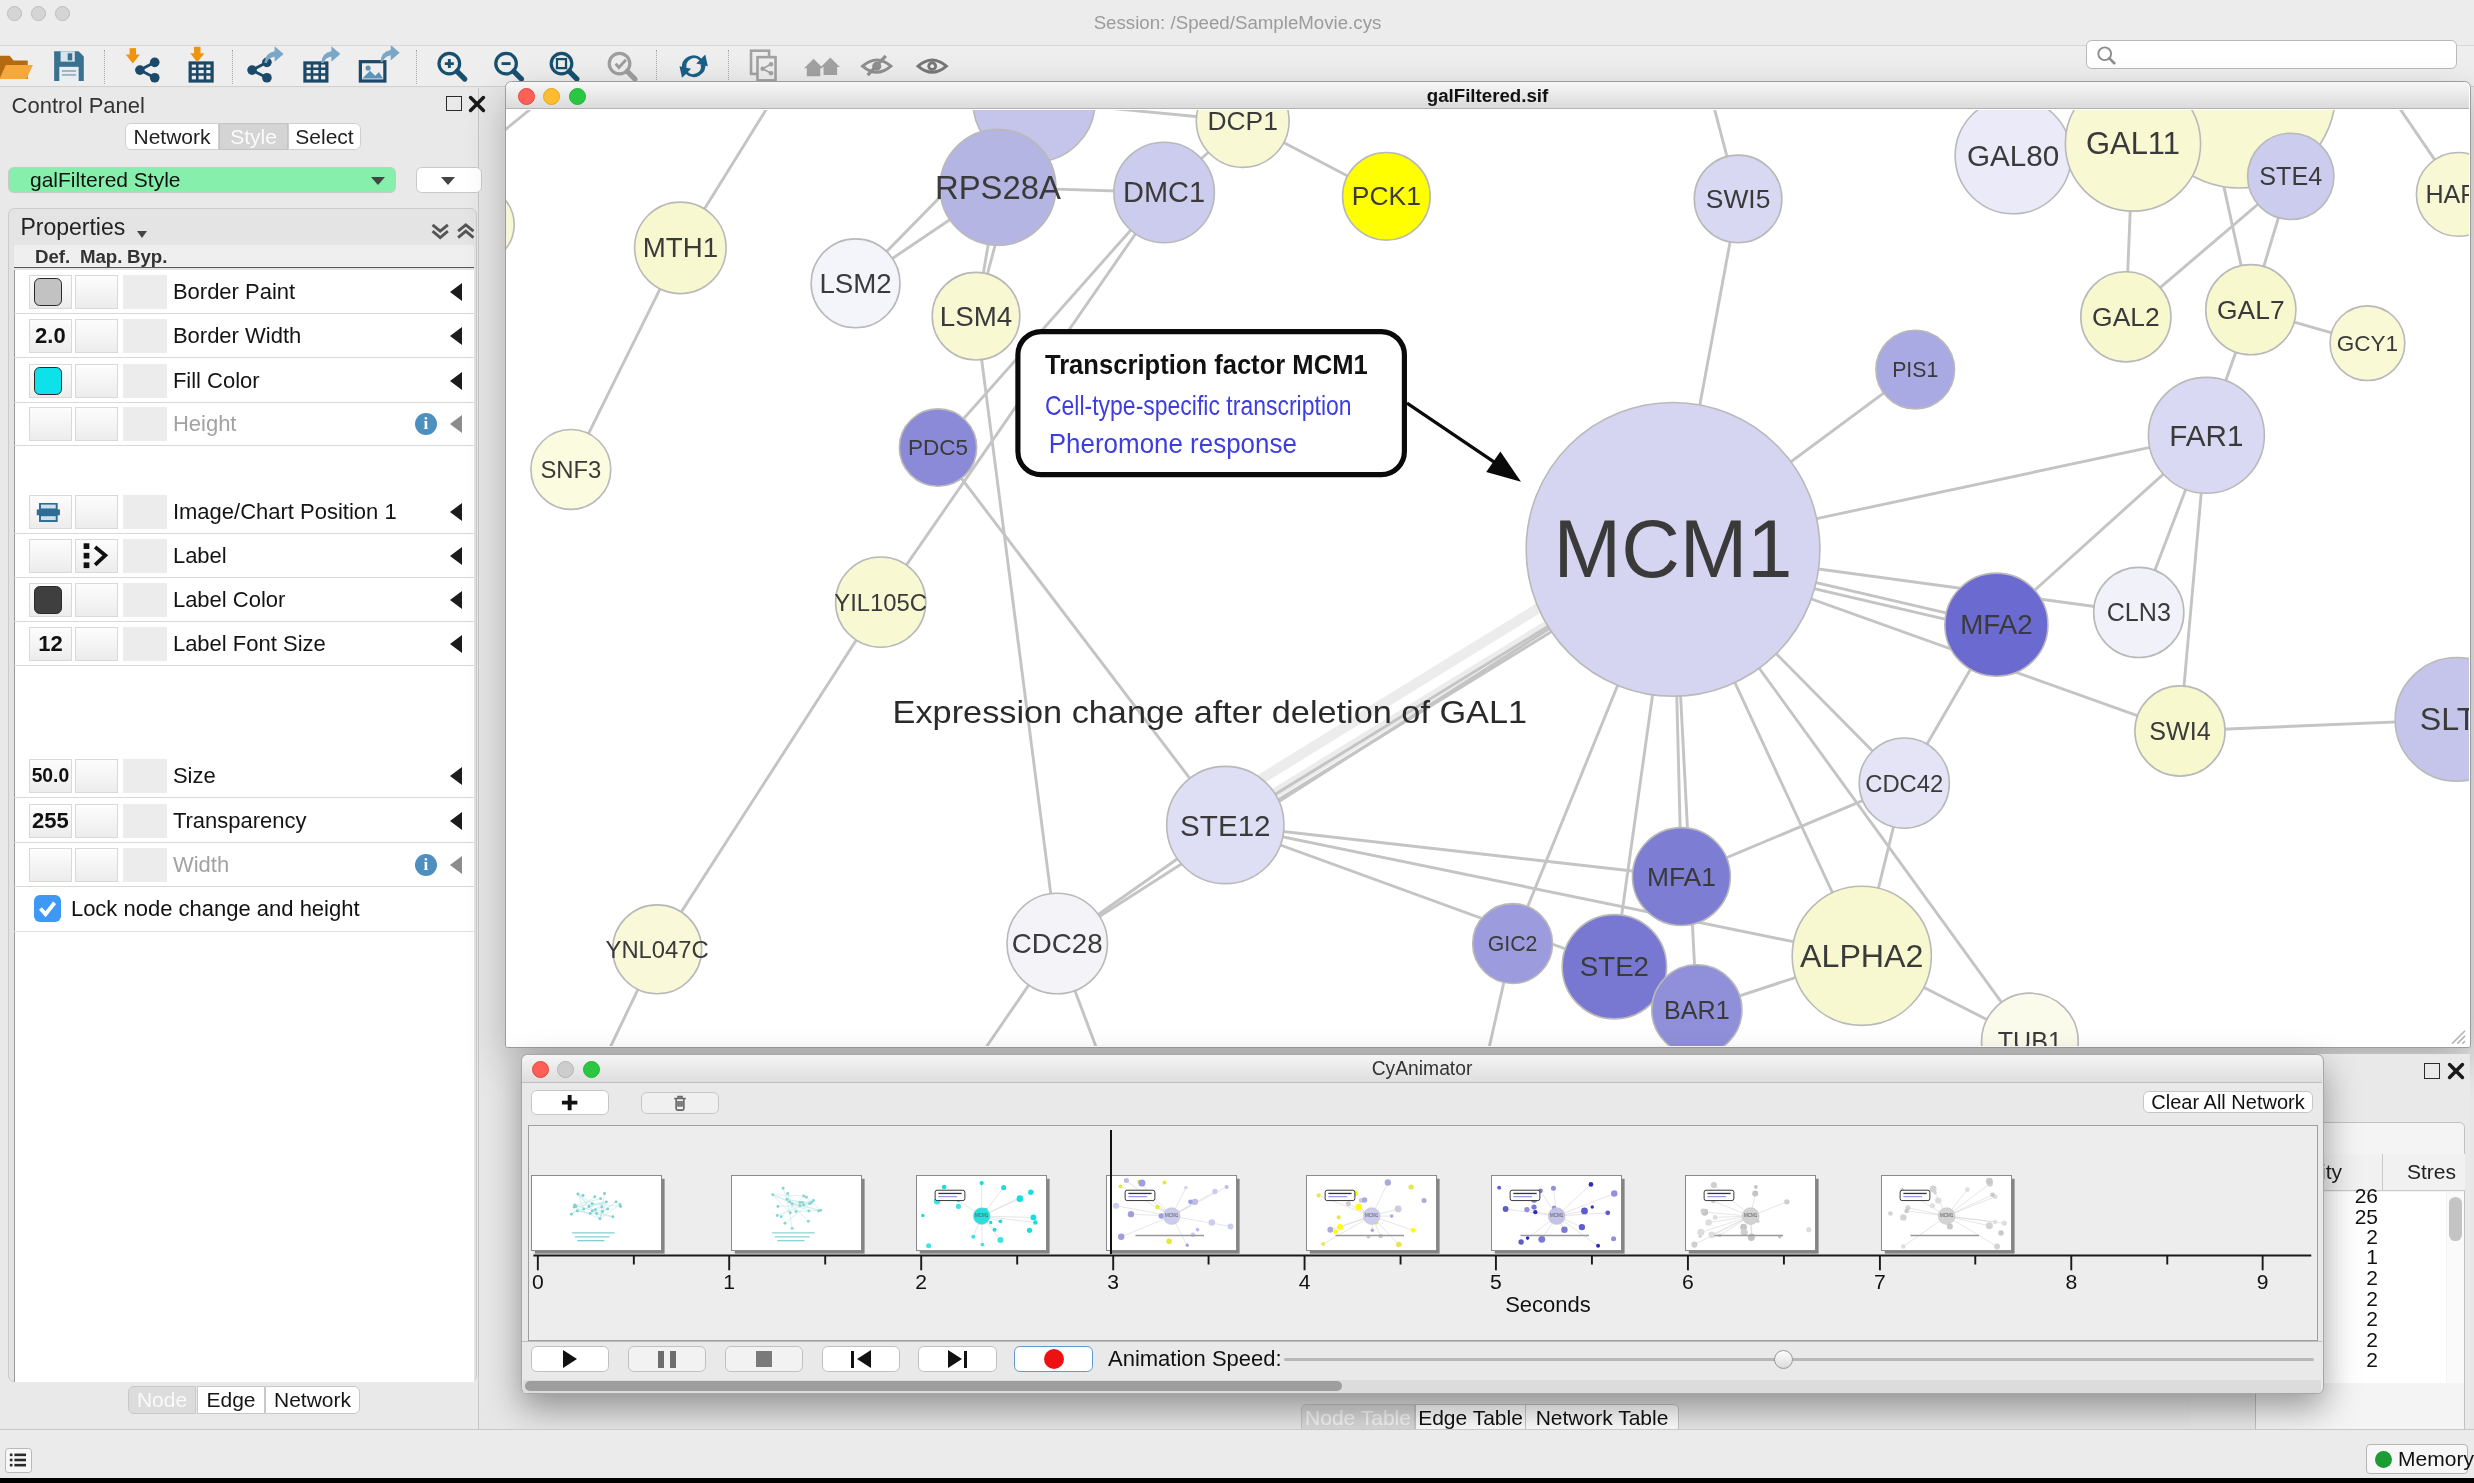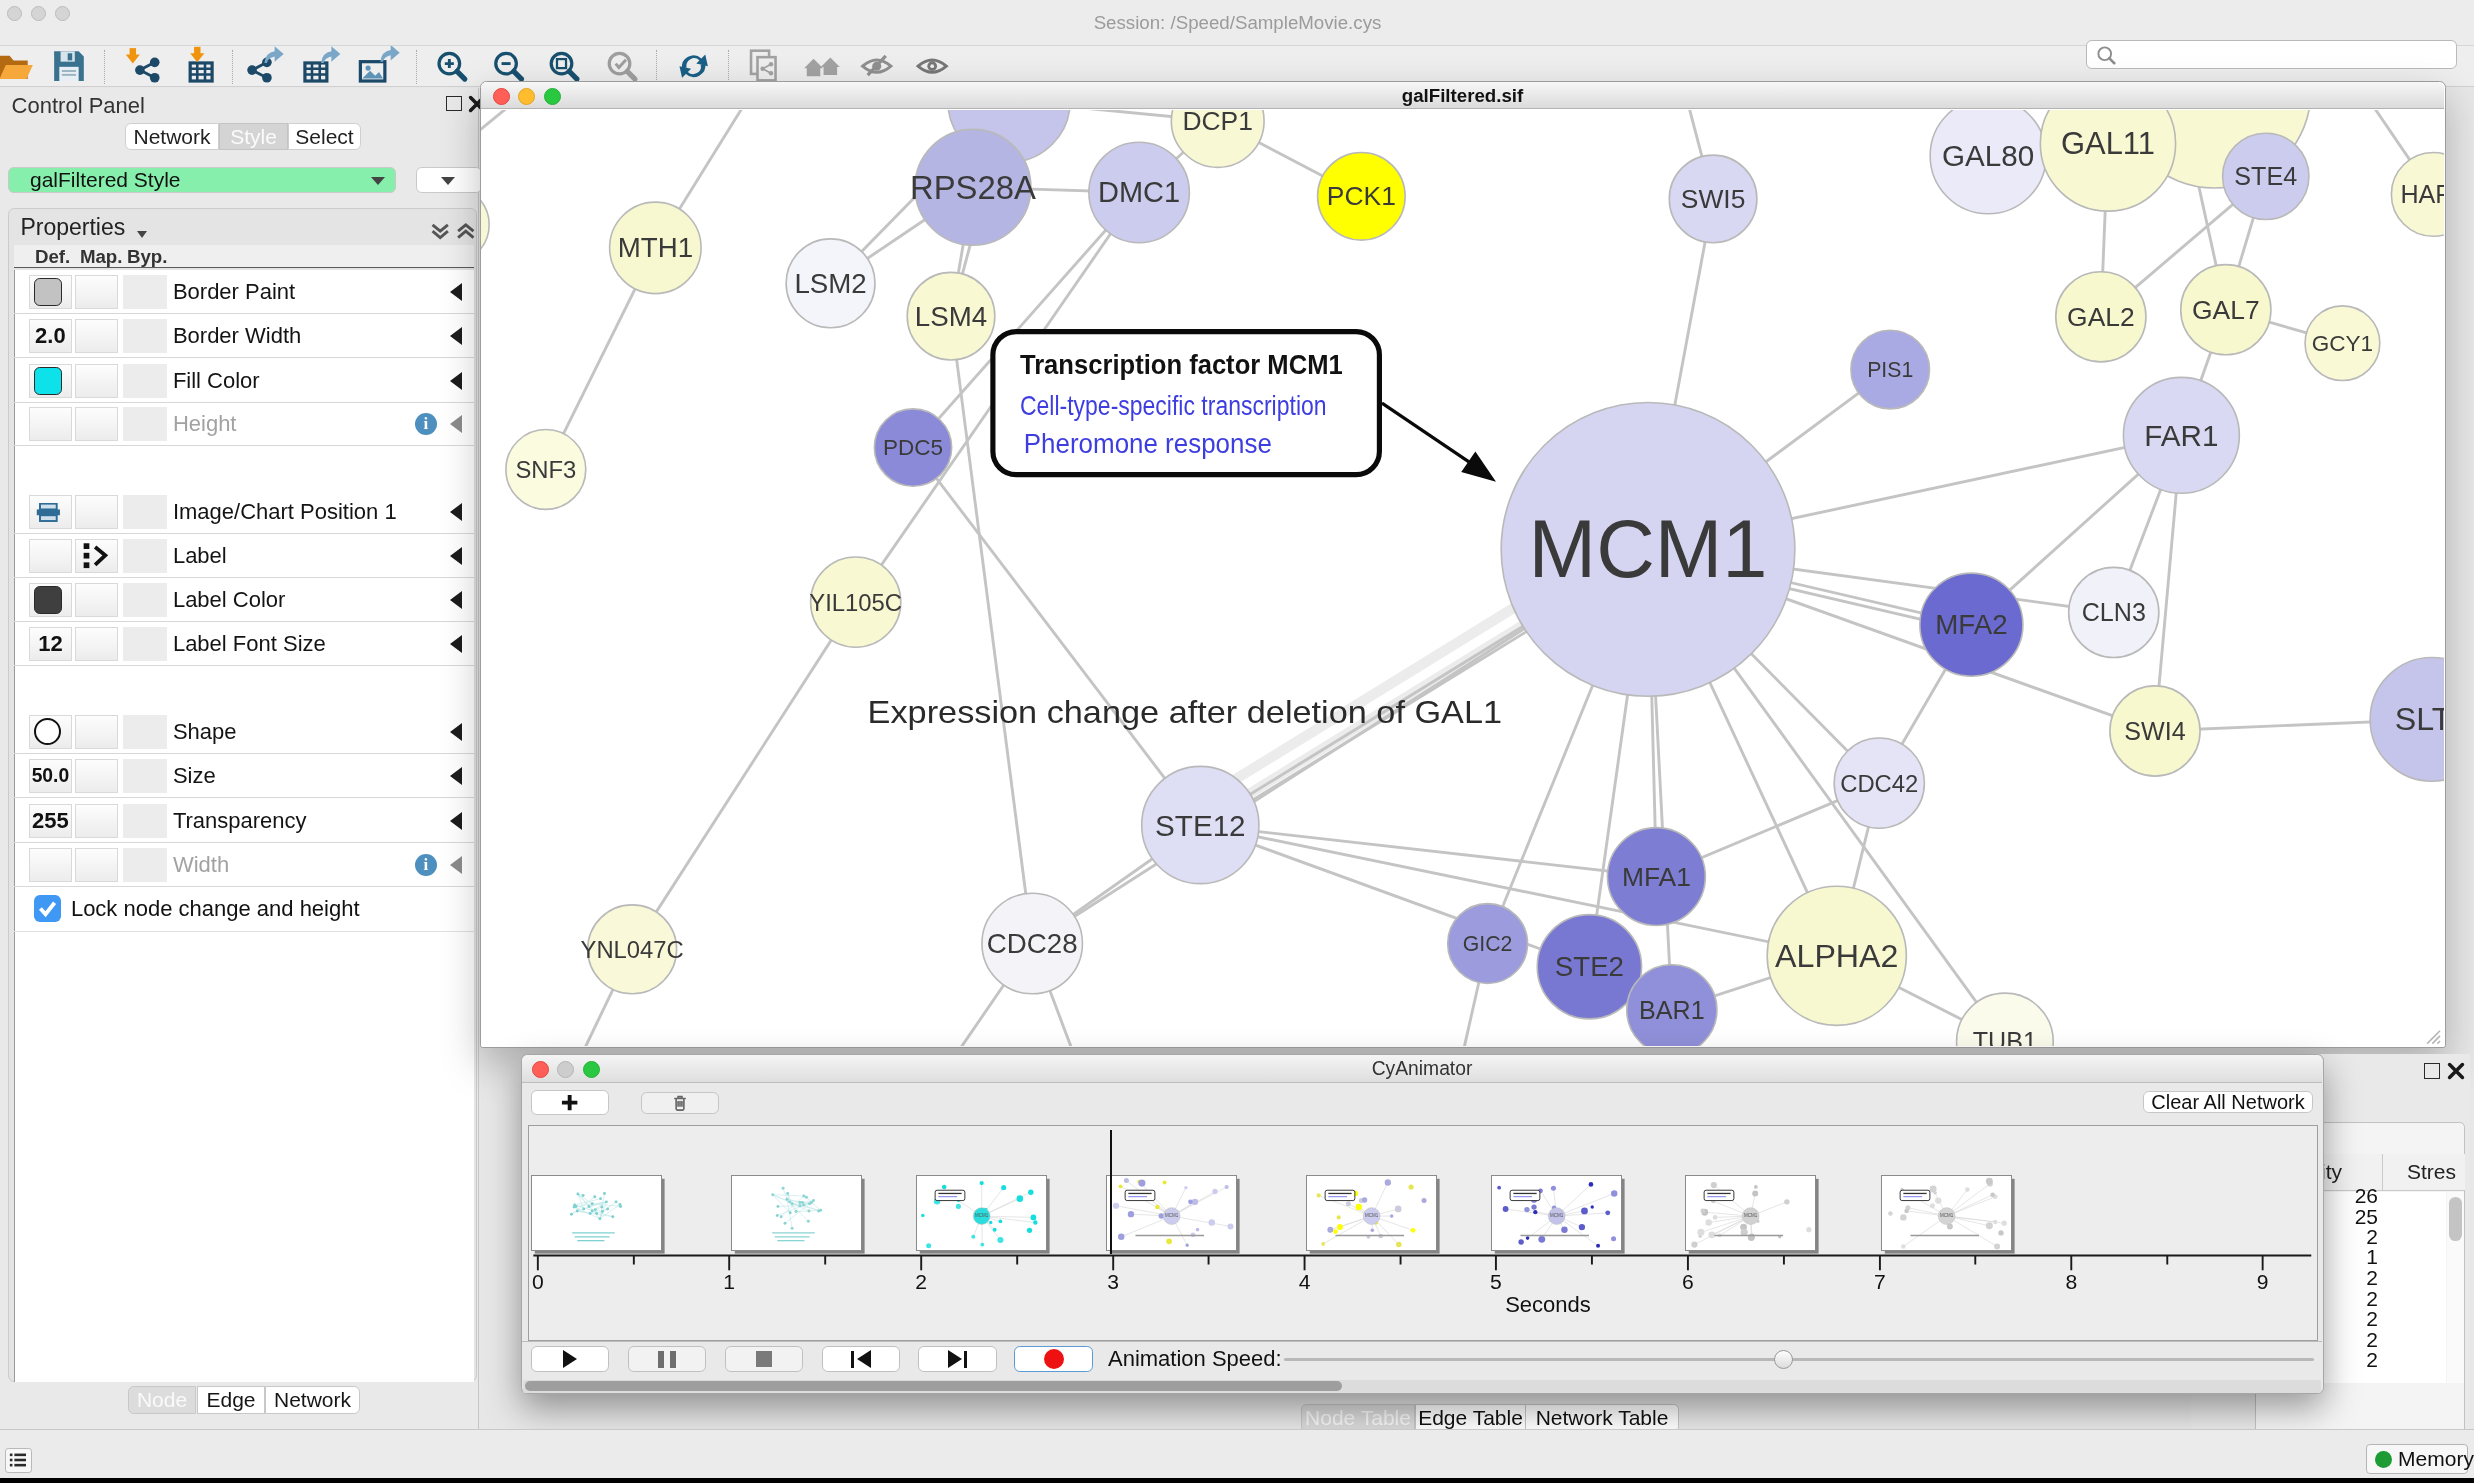--- a/index.html
+++ b/index.html
@@ -233,28 +233,20 @@
         <div class="a" style="left:20px;top:7.7px;width:28px;height:28px;background:#3f3f3f;border:1.9px solid #2a2a2a;border-radius:5.8px"></div>
       </div>
       <div class="a" style="left:4.5px;top:413px;width:460px;height:44px;border-bottom:1.3px solid #d8d8d8">
         <div class="a" style="left:15px;top:5.2px;width:43px;height:34px;background:linear-gradient(#fdfdfd,#ececec);border:1.3px solid #d9d9d9"></div>
         <div class="a" style="left:61px;top:5.2px;width:43px;height:34px;background:linear-gradient(#fdfdfd,#ececec);border:1.3px solid #d9d9d9"></div>
         <div class="a" style="left:109px;top:5.2px;width:44px;height:34px;background:#ececec"></div>
         <div class="a" style="left:159px;top:0;height:44px;display:flex;align-items:center;font-size:22px;color:#141414">Label Font Size</div>
         <div class="a tri-l" style="left:436px;top:13px"></div>
         <div class="a" style="left:15px;top:5.2px;width:43px;height:34px;display:flex;align-items:center;justify-content:center;font-size:22px;font-weight:bold;color:#111">12</div>
       </div>
-      <div class="a" style="left:4.5px;top:501px;width:460px;height:44px;border-bottom:1.3px solid #d8d8d8">
-        <div class="a" style="left:15px;top:5.2px;width:43px;height:34px;background:linear-gradient(#fdfdfd,#ececec);border:1.3px solid #d9d9d9"></div>
-        <div class="a" style="left:61px;top:5.2px;width:43px;height:34px;background:linear-gradient(#fdfdfd,#ececec);border:1.3px solid #d9d9d9"></div>
-        <div class="a" style="left:109px;top:5.2px;width:44px;height:34px;background:#ececec"></div>
-        <div class="a" style="left:159px;top:0;height:44px;display:flex;align-items:center;font-size:22px;color:#141414">Shape</div>
-        <div class="a tri-l" style="left:436px;top:13px"></div>
-        <div class="a" style="left:20.6px;top:8.4px;width:27px;height:27px;background:#fff;border:2.6px solid #111;border-radius:50%"></div>
-      </div>
       <div class="a" style="left:4.5px;top:545px;width:460px;height:44px;border-bottom:1.3px solid #d8d8d8">
         <div class="a" style="left:15px;top:5.2px;width:43px;height:34px;background:linear-gradient(#fdfdfd,#ececec);border:1.3px solid #d9d9d9"></div>
         <div class="a" style="left:61px;top:5.2px;width:43px;height:34px;background:linear-gradient(#fdfdfd,#ececec);border:1.3px solid #d9d9d9"></div>
         <div class="a" style="left:109px;top:5.2px;width:44px;height:34px;background:#ececec"></div>
         <div class="a" style="left:159px;top:0;height:44px;display:flex;align-items:center;font-size:22px;color:#141414">Size</div>
         <div class="a tri-l" style="left:436px;top:13px"></div>
         <div class="a" style="left:15px;top:5.2px;width:43px;height:34px;display:flex;align-items:center;justify-content:center;font-size:19.3px;font-weight:bold;color:#111">50.0</div>
       </div>
       <div class="a" style="left:4.5px;top:590px;width:460px;height:44px;border-bottom:1.3px solid #d8d8d8">
         <div class="a" style="left:15px;top:5.2px;width:43px;height:34px;background:linear-gradient(#fdfdfd,#ececec);border:1.3px solid #d9d9d9"></div>
@@ -277,21 +269,21 @@
 <svg class="a" style="left:20.6px;top:9px" width="27" height="27" viewBox="0 0 42 42">
           <path d="M10,21 L18,30 L32,12" stroke="#fff" stroke-width="6" fill="none"></path>
         </svg>
 <div class="a" style="left:57px;top:0;height:46px;display:flex;align-items:center;font-size:22px;color:#111">Lock node change and height</div>
       </div>
     </div>
 <div class="a" style="left:128px;top:1298px;width:68px;height:28px;background:#dcdcdc;border:1.3px solid #c8c8c8;border-radius:5.8px 0 0 5.8px;display:flex;align-items:center;justify-content:center;font-size:21px;color:#fafafa">Node</div>
 <div class="a" style="left:197px;top:1298px;width:68px;height:28px;background:#fff;border:1.3px solid #c8c8c8;display:flex;align-items:center;justify-content:center;font-size:21px;color:#161616">Edge</div>
 <div class="a" style="left:265px;top:1298px;width:95px;height:28px;background:#fff;border:1.3px solid #c8c8c8;border-radius:0 5.8px 5.8px 0;display:flex;align-items:center;justify-content:center;font-size:21px;color:#161616">Network</div>
 </div>
-<div class="a" style="left:480px;top:81px;width:1966px;height:967px;background:#fff;border:1.3px solid #9c9c9c;border-radius:6.4px 6.4px 2.6px 2.6px;box-shadow:0 16px 39px rgba(0,0,0,0.25)">
+<div class="a" style="left:505px;top:81px;width:1966px;height:967px;background:#fff;border:1.3px solid #9c9c9c;border-radius:6.4px 6.4px 2.6px 2.6px;box-shadow:0 16px 39px rgba(0,0,0,0.25)">
 <div class="a" style="left:0;top:0;width:1963px;height:27px;background:linear-gradient(#f7f7f7,#dbdbdb);border-bottom:1.3px solid #b3b3b3;border-radius:5.8px 5.8px 0 0">
  <div class="a" style="left:11.6px;top:5.8px;width:17px;height:17px;border-radius:50%;background:#ff5f57;border:0.6px solid #e2463d"></div>
  <div class="a" style="left:37px;top:5.8px;width:17px;height:17px;border-radius:50%;background:#febc2e;border:0.6px solid #e0a623"></div>
  <div class="a" style="left:63px;top:5.8px;width:17px;height:17px;border-radius:50%;background:#2ac840;border:0.6px solid #24b138"></div>
  <div class="a" style="left:0;top:0;width:1963px;height:27px;display:flex;align-items:center;justify-content:center;font-size:18.7px;font-weight:bold;color:#111">galFiltered.sif</div>
 </div>
 <div class="a" style="left:0;top:28px;width:1963px;height:936px;overflow:hidden">
 <svg width="1963" height="945" viewBox="0 0 3046 1467">
         <g stroke="#ececec" stroke-width="16">
           <line x1="1799" y1="652" x2="1104" y2="1080"></line>

